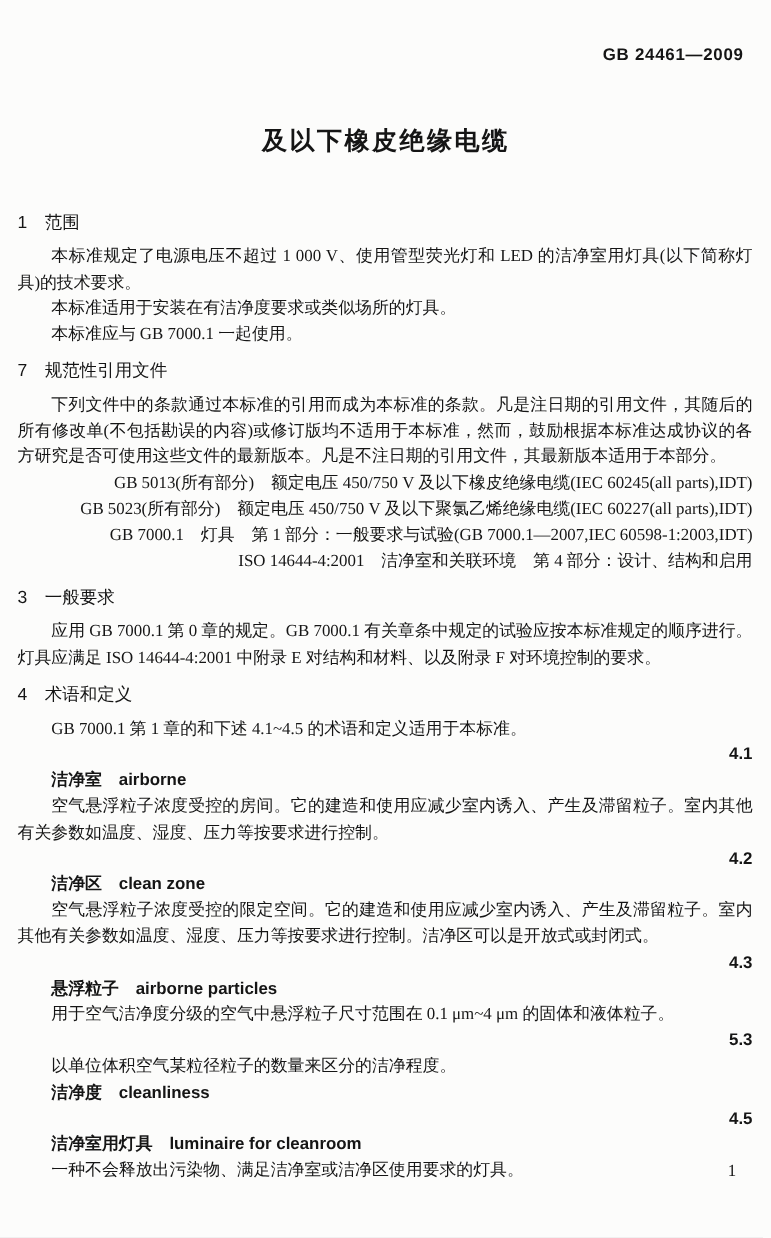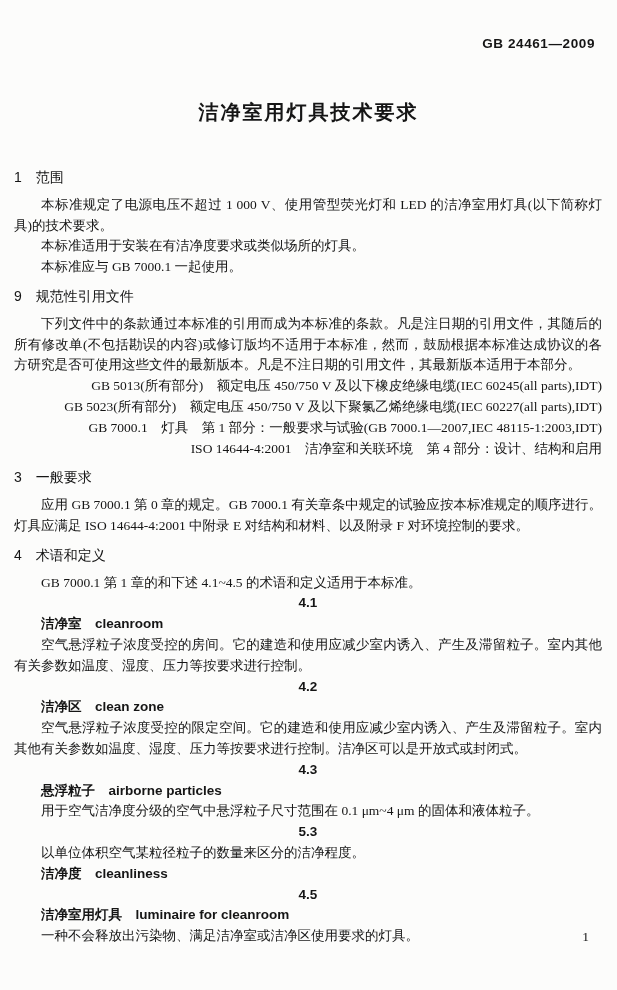--- a/index.html
+++ b/index.html
@@ -54,21 +54,21 @@
     margin-top: 8px;
     margin-bottom: 7px;
     text-align: left;
   }
   .blk-para { text-indent: 2em; }
   .blk-ref { padding-left: 2em; text-align: right; }
   .blk-clause {
     font-family: "Liberation Sans", "DejaVu Sans", sans-serif;
     font-weight: bold;
     font-size: 13.5px;
-    text-align: center;
+    text-align: right;
   }
   .blk-term {
     font-family: "Liberation Sans", "DejaVu Sans", sans-serif;
     font-weight: bold;
     font-size: 13.5px;
     padding-left: 2em;
     text-align: left;
   }
   .page-number {
     position: absolute;
@@ -76,39 +76,39 @@
     right: 28px;
     font-size: 13.5px;
   }
 </style>
 </head>
 <body>
 
 <div class="page">
   <div class="doc-header">GB 24461—2009</div>
 
-  <div class="doc-title">洁净室用灯具技术要求</div>
+  <div class="doc-title">及以下橡皮绝缘电缆</div>
 
   <div class="doc-body">
       <div class="blk blk-chapter">1　范围</div>
       <div class="blk blk-para">本标准规定了电源电压不超过 1 000 V、使用管型荧光灯和 LED 的洁净室用灯具(以下简称灯具)的技术要求。</div>
       <div class="blk blk-para">本标准适用于安装在有洁净度要求或类似场所的灯具。</div>
       <div class="blk blk-para">本标准应与 GB 7000.1 一起使用。</div>
-      <div class="blk blk-chapter">9　规范性引用文件</div>
+      <div class="blk blk-chapter">7　规范性引用文件</div>
       <div class="blk blk-para">下列文件中的条款通过本标准的引用而成为本标准的条款。凡是注日期的引用文件，其随后的所有修改单(不包括勘误的内容)或修订版均不适用于本标准，然而，鼓励根据本标准达成协议的各方研究是否可使用这些文件的最新版本。凡是不注日期的引用文件，其最新版本适用于本部分。</div>
       <div class="blk blk-ref">GB 5013(所有部分)　额定电压 450/750 V 及以下橡皮绝缘电缆(IEC 60245(all parts),IDT)</div>
       <div class="blk blk-ref">GB 5023(所有部分)　额定电压 450/750 V 及以下聚氯乙烯绝缘电缆(IEC 60227(all parts),IDT)</div>
-      <div class="blk blk-ref">GB 7000.1　灯具　第 1 部分：一般要求与试验(GB 7000.1—2007,IEC 48115-1:2003,IDT)</div>
+      <div class="blk blk-ref">GB 7000.1　灯具　第 1 部分：一般要求与试验(GB 7000.1—2007,IEC 60598-1:2003,IDT)</div>
       <div class="blk blk-ref">ISO 14644-4:2001　洁净室和关联环境　第 4 部分：设计、结构和启用</div>
       <div class="blk blk-chapter">3　一般要求</div>
       <div class="blk blk-para">应用 GB 7000.1 第 0 章的规定。GB 7000.1 有关章条中规定的试验应按本标准规定的顺序进行。灯具应满足 ISO 14644-4:2001 中附录 E 对结构和材料、以及附录 F 对环境控制的要求。</div>
       <div class="blk blk-chapter">4　术语和定义</div>
       <div class="blk blk-para">GB 7000.1 第 1 章的和下述 4.1~4.5 的术语和定义适用于本标准。</div>
       <div class="blk blk-clause">4.1</div>
-      <div class="blk blk-term">洁净室　cleanroom</div>
+      <div class="blk blk-term">洁净室　airborne</div>
       <div class="blk blk-para">空气悬浮粒子浓度受控的房间。它的建造和使用应减少室内诱入、产生及滞留粒子。室内其他有关参数如温度、湿度、压力等按要求进行控制。</div>
       <div class="blk blk-clause">4.2</div>
       <div class="blk blk-term">洁净区　clean zone</div>
       <div class="blk blk-para">空气悬浮粒子浓度受控的限定空间。它的建造和使用应减少室内诱入、产生及滞留粒子。室内其他有关参数如温度、湿度、压力等按要求进行控制。洁净区可以是开放式或封闭式。</div>
       <div class="blk blk-clause">4.3</div>
       <div class="blk blk-term">悬浮粒子　airborne particles</div>
       <div class="blk blk-para">用于空气洁净度分级的空气中悬浮粒子尺寸范围在 0.1 μm~4 μm 的固体和液体粒子。</div>
       <div class="blk blk-clause">5.3</div>
       <div class="blk blk-para">以单位体积空气某粒径粒子的数量来区分的洁净程度。</div>
       <div class="blk blk-term">洁净度　cleanliness</div>

